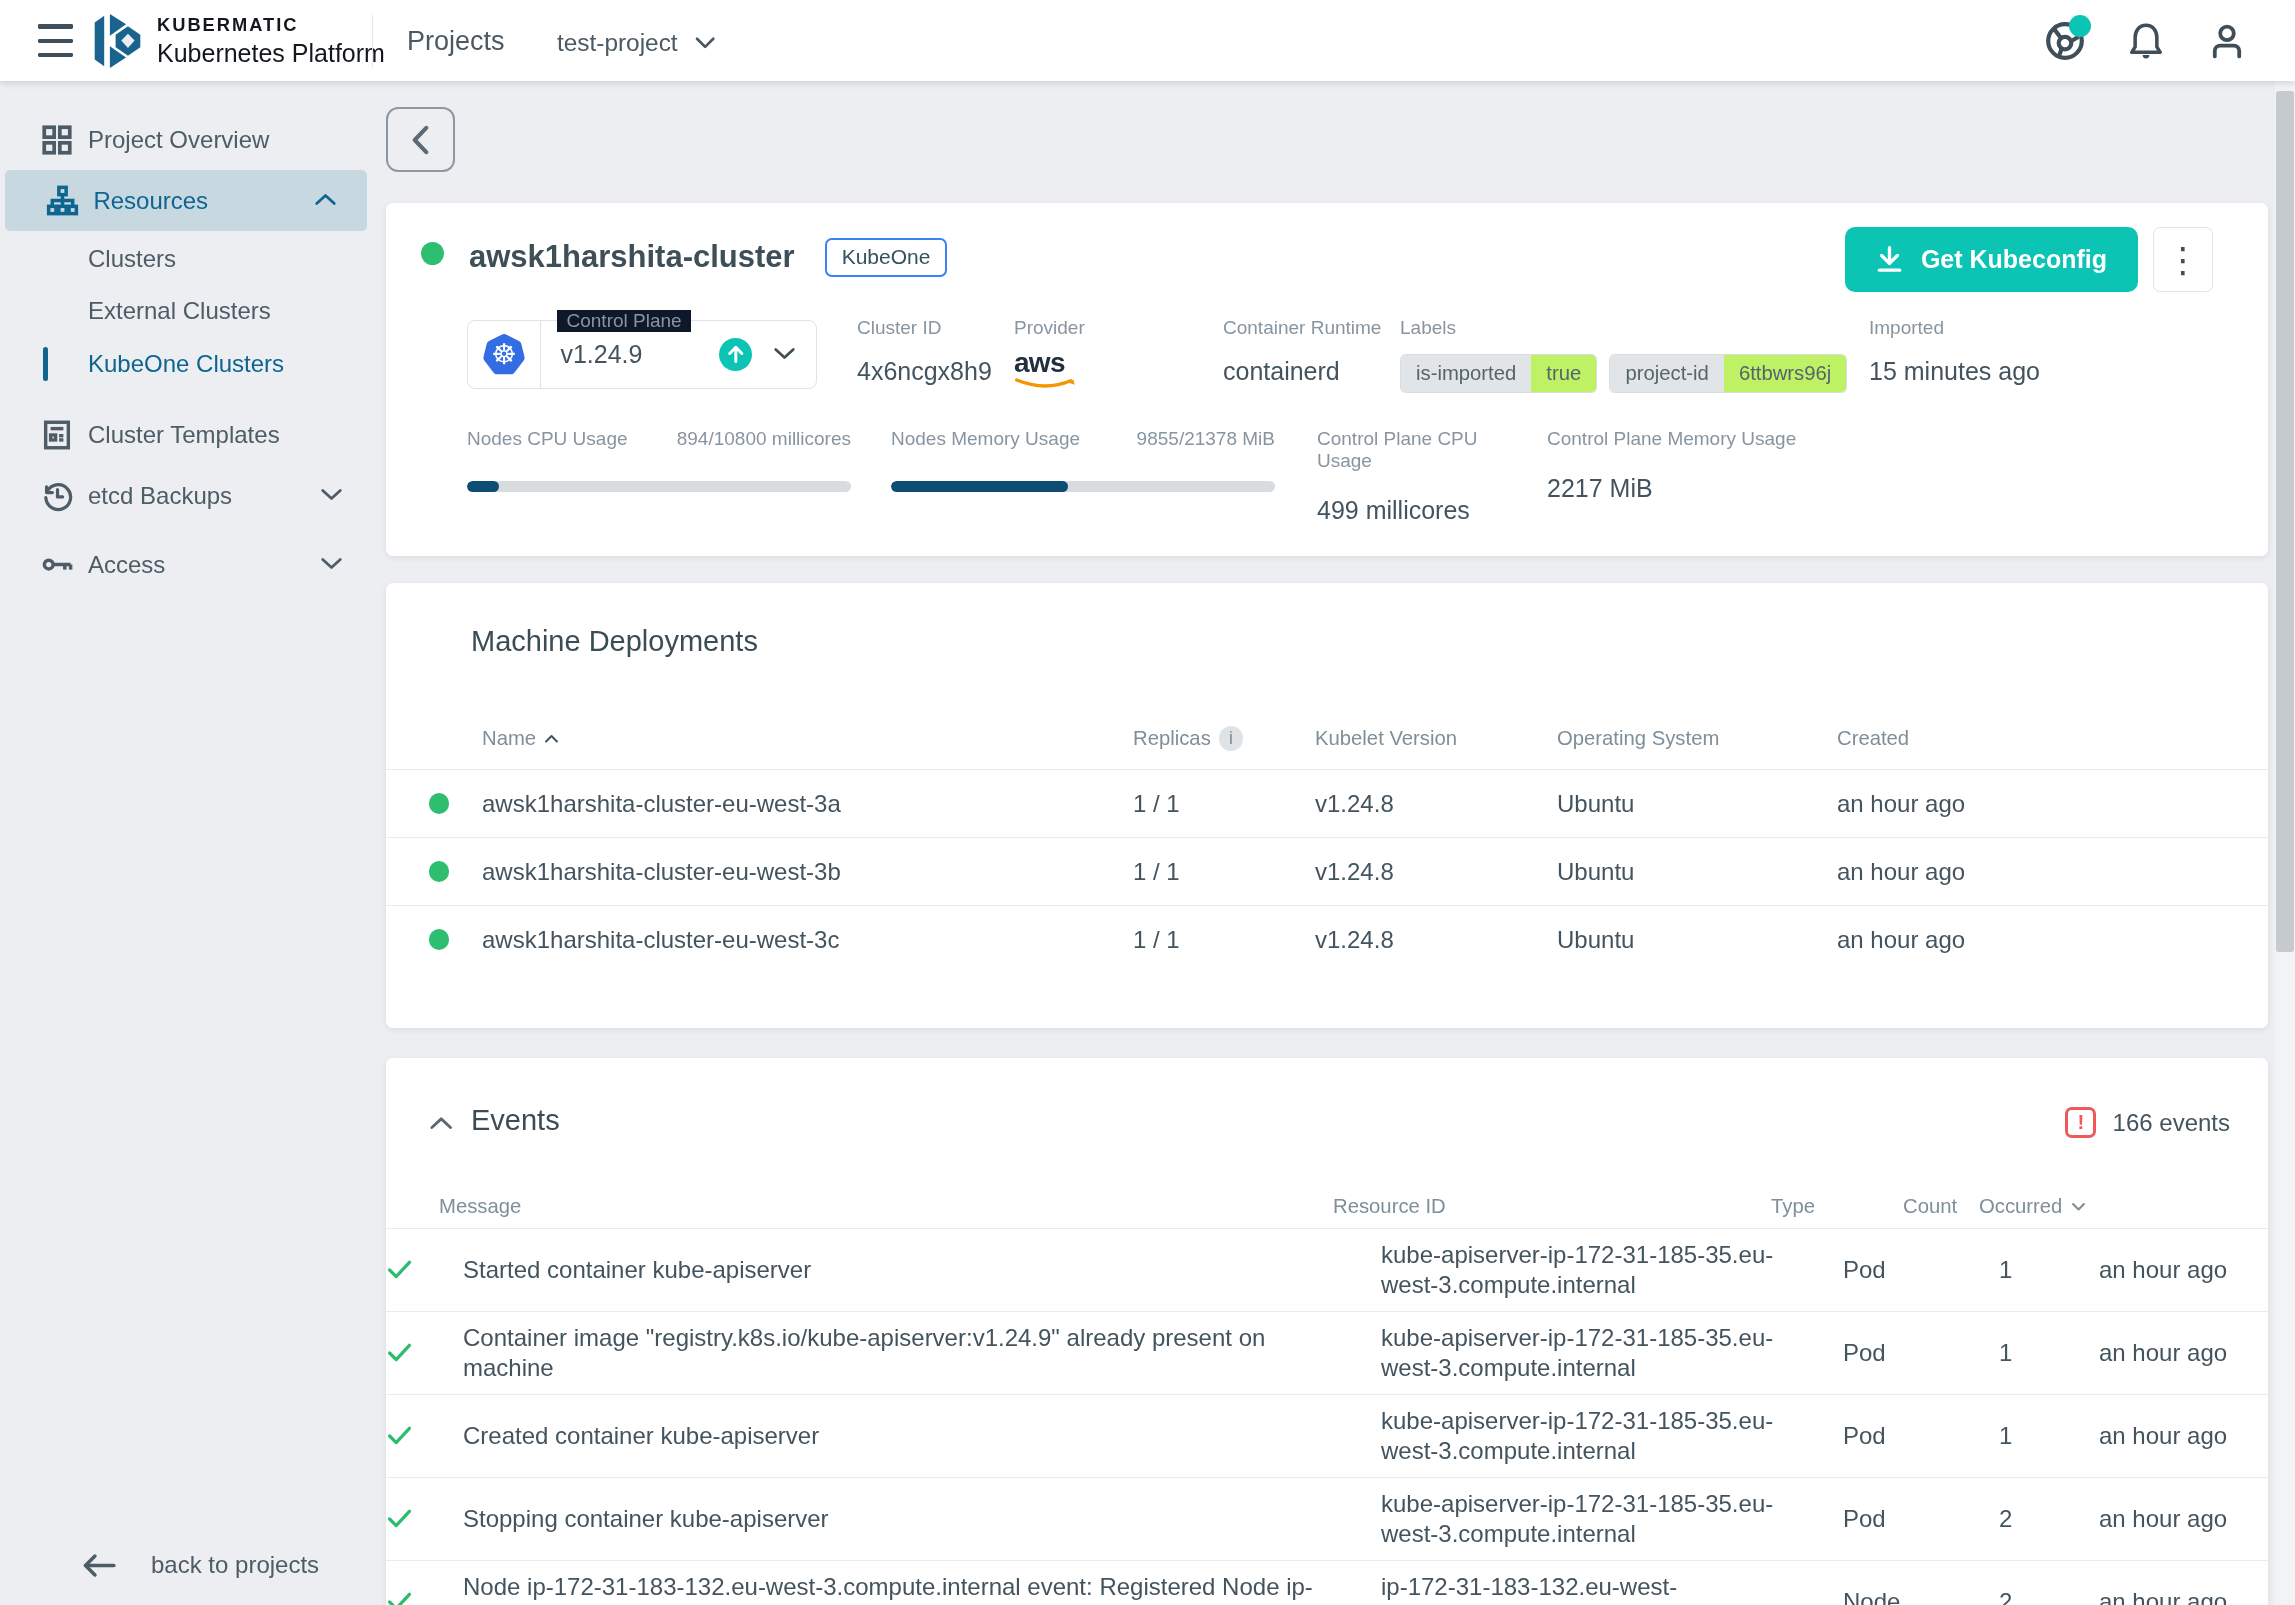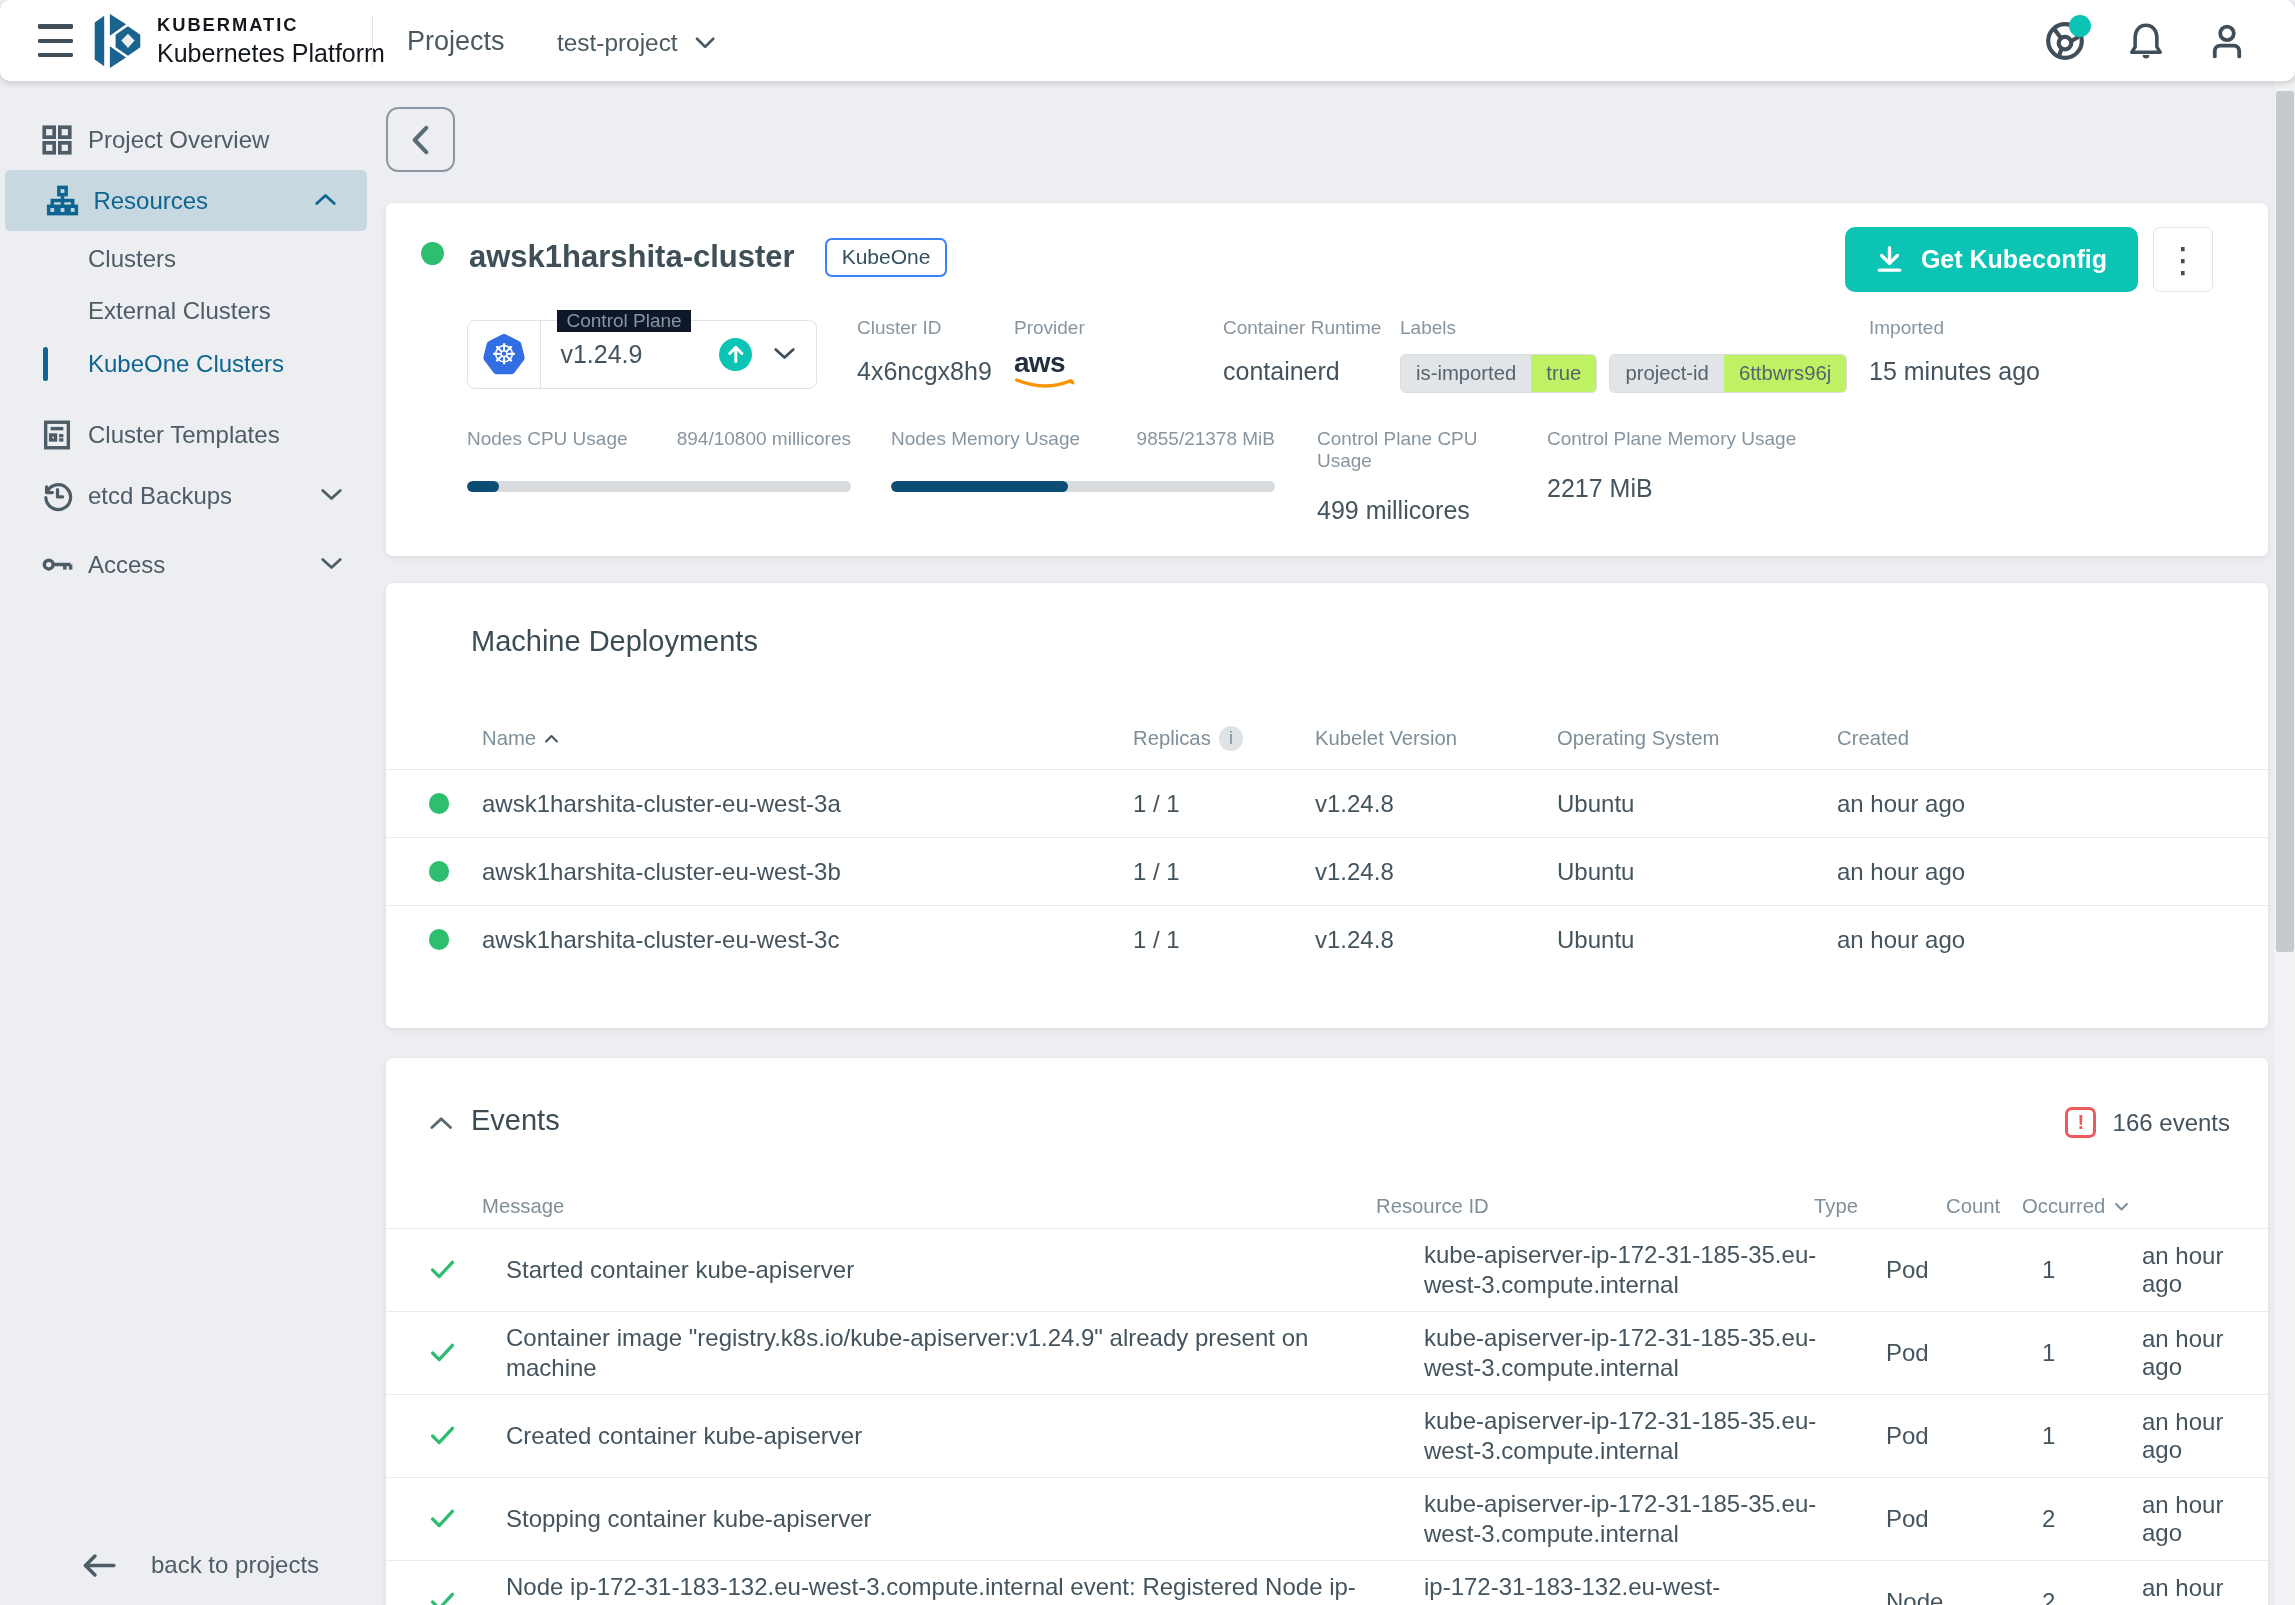--- a/index.html
+++ b/index.html
@@ -1,21 +1,21 @@
 <!DOCTYPE html>
 <html style="font-size:11px"><head>
 <meta charset="utf-8">
 <style>
   * { margin:0; padding:0; box-sizing:border-box; }
   html,body { width:2295px; height:1605px; overflow:hidden; background:#eceef1;
     font-family:"Liberation Sans", sans-serif; color:#44545e; }
 
   
   .topbar { position:absolute; left:0; top:0; width:2295px; height:81px; background:#fff;
-    box-shadow:0 2.7px 6.8px rgba(0,0,0,.14); z-index:50;border-radius:10px; }
+    box-shadow:0 2.7px 6.8px rgba(0,0,0,.14); z-index:50; }
   .hamburger { position:absolute; left:38px; top:24.4px; width:35px; height:33px;
     display:flex; flex-direction:column; justify-content:space-between; cursor:pointer; }
   .hamburger i { display:block; height:4.7px; background:#3f4e58; border-radius:1.4px; }
   .logo-mark { position:absolute; left:89px; top:12.2px; }
   .brand { position:absolute; left:157px; top:16.3px; line-height:1; }
   .brand .b1 { font-size:18.3px; font-weight:bold; letter-spacing:2px; color:#14181c; }
   .brand .b2 { font-size:25px; font-weight:300; color:#14181c; margin-top:6.1px; }
   .top-divider { position:absolute; left:372px; top:15px; width:1.4px; height:52px; background:#e4e7e9; }
   .nav-projects { position:absolute; left:407px; top:26px; font-size:27px; color:#4a5962; }
   .proj-select { position:absolute; left:557px; top:28.5px; display:flex; align-items:center; gap:17.6px;
@@ -107,21 +107,21 @@
   .card-ev { top:1058px; height:637px; }
   .ev-caret { position:absolute; left:43px; top:57px; cursor:pointer; }
   .ev-title { position:absolute; left:85px; top:46px; }
   .ev-count { position:absolute; right:38px; top:49px; display:flex; align-items:center; gap:16.3px;
     font-size:24px; color:#44545e; }
   .alert-sq { width:31px; height:31px; border:3.4px solid #ee5a5c; border-radius:6.8px; color:#ee5a5c;
     font-size:20.3px; font-weight:bold; display:flex; align-items:center; justify-content:center; }
   .ev-table { position:absolute; left:0; top:127px; width:100%; }
   .ev-table .thead { height:43px; border-top:none; }
   .ev-table .trow { height:83px;gap:24px; }
-  .ev-pad { padding-left:43px; }
+  .ev-pad { }
   .ev-c0 { width:53px; display:flex; }
   .ev-c1 { width:894px; padding-right:27px; line-height:30.5px; }
   .ev-c2 { width:438px; line-height:30.5px; }
   .ev-c2 span { display:inline-block; width:393px; }
   .ev-c3 { width:132px; }
   .ev-c4 { width:76px; }
   .ev-c5 { flex:1; }
 
   
   .scroll-track { position:absolute; right:0; top:81px; width:20.3px; bottom:0; background:#f2f3f4; }

